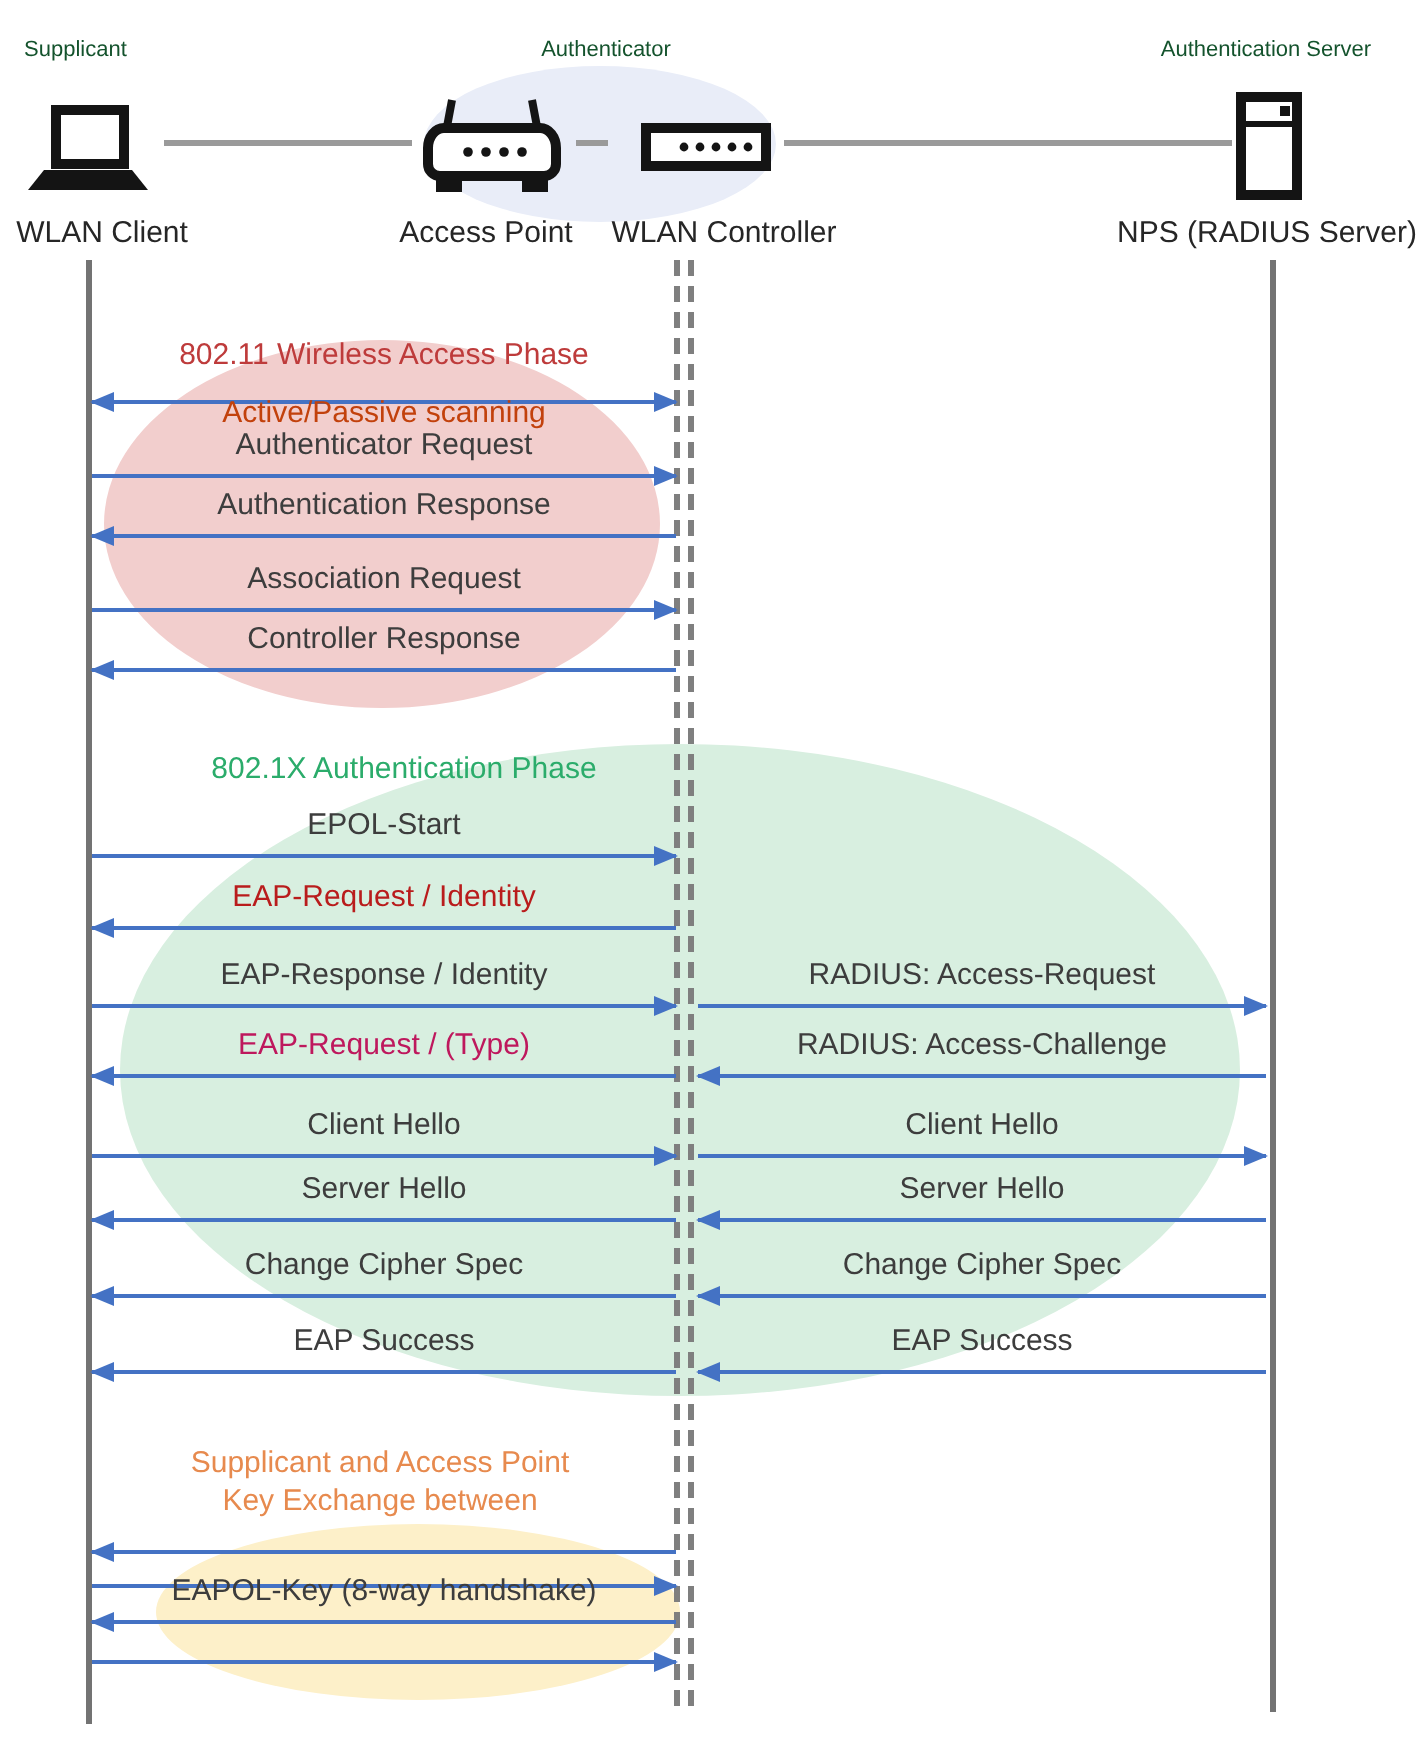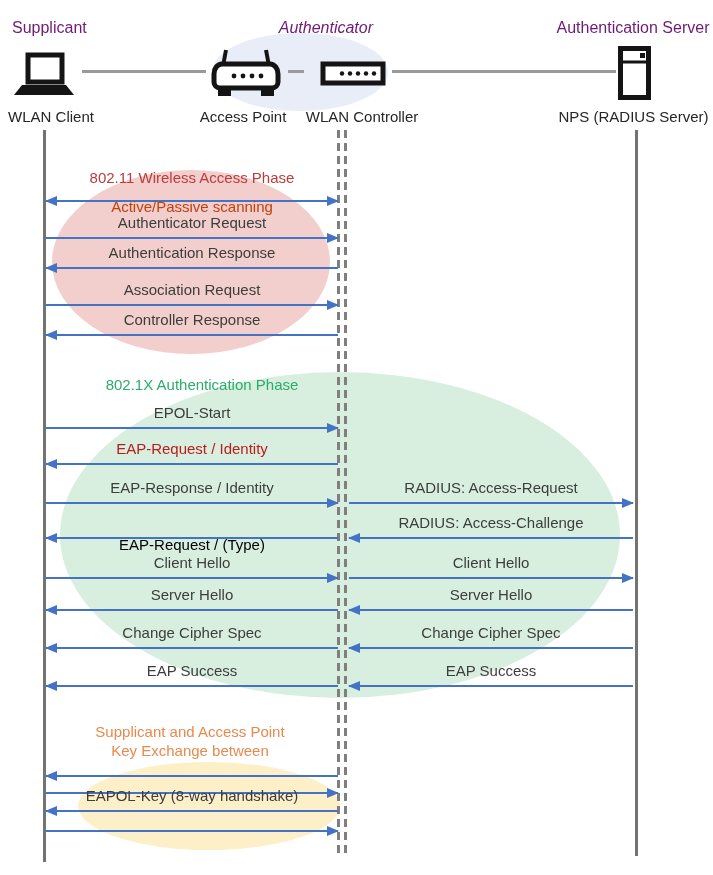--- a/index.html
+++ b/index.html
@@ -1,20 +1,20 @@
 <!DOCTYPE html>
 <html><head>
 <meta charset="utf-8">
 <style>
   * { margin:0; padding:0; box-sizing:border-box; }
   body { font-family:"Liberation Sans", sans-serif; background:#fff; }
   .canvas { position:relative; width:713px; height:875px; background:#fff; overflow:hidden; }
 
   .abs { position:absolute; }
-  .role-label { font-size:16px; color:#701a75; z-index:6; }
+  .role-label { font-size:11px; color:#14532d; z-index:6; }
   .dev-label  { font-size:15px; color:#262626; text-align:center; z-index:6; }
 
   .ellipse { border-radius:50%; z-index:1; }
 
   .lifeline { width:3px; z-index:2; }
   .lifeline.solid { background:#737373; }
   .lifeline.dashed { background:repeating-linear-gradient(to bottom,#7F7F7F 0,#7F7F7F 8px,transparent 8px,transparent 13px); }
 
   .connector { height:3px; background:#9A9A9A; z-index:2; }
 
@@ -32,21 +32,21 @@
 <body>
 
 <div class="canvas">
 
   <div class="abs ellipse" style="left: 212px; top: 33px; width: 176px; height: 78px; background: rgb(233, 237, 248);"></div>
   <div class="abs ellipse" style="left: 52px; top: 170px; width: 278px; height: 184px; background: rgb(242, 206, 205);"></div>
   <div class="abs ellipse" style="left: 60px; top: 372px; width: 560px; height: 326px; background: rgb(216, 239, 224);"></div>
   <div class="abs ellipse" style="left: 78px; top: 762px; width: 262px; height: 88px; background: rgb(253, 240, 201);"></div>
 
   <div class="abs role-label" style="left:12px; top:19px;">Supplicant</div>
-  <div class="abs role-label" style="left:233px; top:19px; width:140px; text-align:right;font-style:italic;">Authenticator</div>
+  <div class="abs role-label" style="left:233px; top:19px; width:140px; text-align:center;">Authenticator</div>
   <div class="abs role-label" style="left:543px; top:19px; width:180px; text-align:center;">Authentication Server</div>
 
   <svg class="abs icon" style="left:12px; top:52px;" width="64" height="46" viewBox="0 0 64 46">
     <rect x="16" y="3" width="34" height="27" fill="#fff" stroke="#141414" stroke-width="5"></rect>
     <path d="M10 33 L54 33 L62 43 L2 43 Z" fill="#141414"></path>
   </svg>
 
   <svg class="abs icon" style="left:210px; top:48px;" width="72" height="52" viewBox="0 0 72 52">
     <line x1="16" y1="2" x2="13" y2="18" stroke="#141414" stroke-width="4"></line>
     <line x1="56" y1="2" x2="59" y2="18" stroke="#141414" stroke-width="4"></line>
@@ -129,21 +129,21 @@
         <div class="head head-right" style="border-left-color: rgb(68, 114, 196);"></div>
       </div>
       <div class="msg-label" style="left: 42px; top: 479px; color: rgb(61, 61, 61);">EAP-Response / Identity</div>
       <div class="msg-line" style="left: 349px; width: 284px; top: 502px; background: rgb(68, 114, 196);">
         <div class="head head-right" style="border-left-color: rgb(68, 114, 196);"></div>
       </div>
       <div class="msg-label" style="left: 341px; top: 479px; color: rgb(61, 61, 61);">RADIUS: Access-Request</div>
       <div class="msg-line" style="left: 46px; width: 292px; top: 537px; background: rgb(68, 114, 196);">
         <div class="head head-left" style="border-right-color: rgb(68, 114, 196);"></div>
       </div>
-      <div class="msg-label" style="left: 42px; top: 536px; color: #000000;">EAP-Request / (Type)</div>
+      <div class="msg-label" style="left: 42px; top: 514px; color: #be185d;">EAP-Request / (Type)</div>
       <div class="msg-line" style="left: 349px; width: 284px; top: 537px; background: rgb(68, 114, 196);">
         <div class="head head-left" style="border-right-color: rgb(68, 114, 196);"></div>
       </div>
       <div class="msg-label" style="left: 341px; top: 514px; color: rgb(61, 61, 61);">RADIUS: Access-Challenge</div>
       <div class="msg-line" style="left: 46px; width: 292px; top: 577px; background: rgb(68, 114, 196);">
         <div class="head head-right" style="border-left-color: rgb(68, 114, 196);"></div>
       </div>
       <div class="msg-label" style="left: 42px; top: 554px; color: rgb(61, 61, 61);">Client Hello</div>
       <div class="msg-line" style="left: 349px; width: 284px; top: 577px; background: rgb(68, 114, 196);">
         <div class="head head-right" style="border-left-color: rgb(68, 114, 196);"></div>

